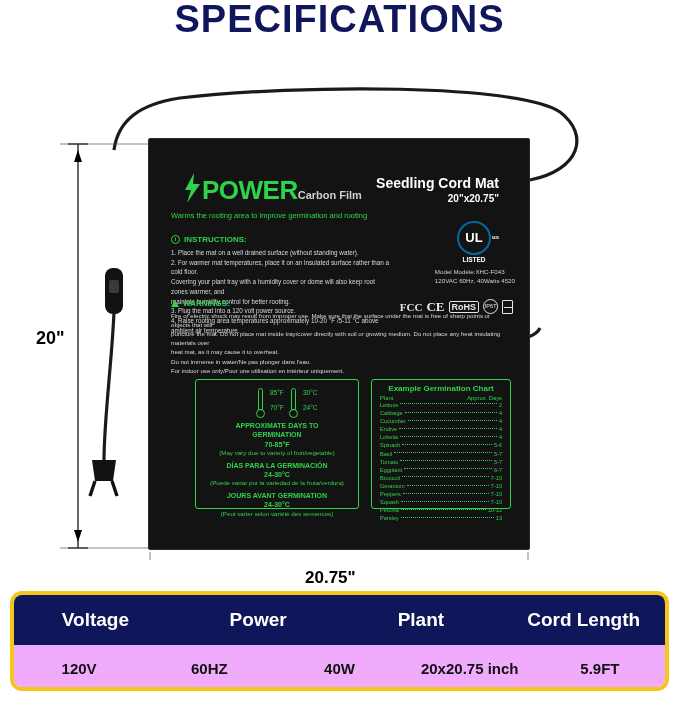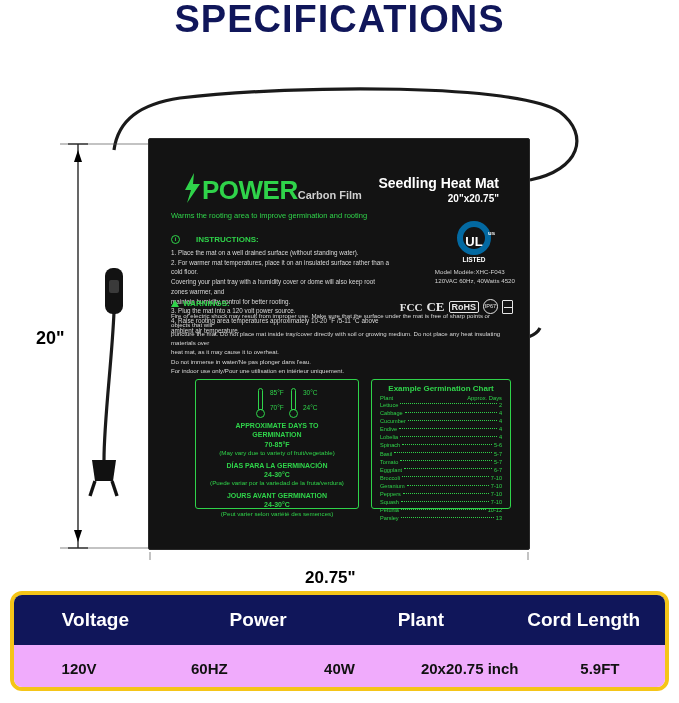--- a/index.html
+++ b/index.html
@@ -69,21 +69,21 @@
   .tagline {
     position: absolute; left: 22px; top: 72px;
     color: #2fd34a; font-size: 7.5px;
   }
 
   .instructions {
     position: absolute; left: 22px; top: 96px; width: 220px;
   }
   .inst-head {
     color: #2fd34a; font-size: 8px; font-weight: bold;
-    display: flex; align-items: center; gap: 16px;
+    display: flex; align-items: center; gap: 4px;
   }
   .inst-head .circ {
     width: 9px; height: 9px; border: 1px solid #2fd34a;
     border-radius: 50%; display: inline-block;
     color: #2fd34a; font-size: 6px; line-height: 7px; text-align: center;
   }
   .inst-list { margin: 4px 0 0 0; padding: 0; list-style: none; }
   .inst-list li {
     color: #d8d8d8; font-size: 6.3px; line-height: 1.55;
   }
@@ -103,21 +103,21 @@
   .warn-body p {
     margin: 0; color: #d8d8d8; font-size: 6.1px; line-height: 1.5;
   }
 
   
   .ul-mark {
     position: absolute; right: 38px; top: 82px;
     text-align: center;
   }
   .ul-circle {
-    width: 34px; height: 34px; border: 6px solid #0369a1;
+    width: 34px; height: 34px; border: 2px solid #0369a1;
     border-radius: 50%; color: #ffffff;
     font-size: 13px; font-weight: bold;
     line-height: 30px; 
     position: relative;
   }
   .ul-us { position: absolute; right: -10px; bottom: 1px; font-size: 6px; color:#fff; }
   .ul-listed { color: #ffffff; font-size: 6.5px; font-weight: bold; margin-top: 1px; }
 
   .model-text {
     position: absolute; right: 14px; top: 128px;
@@ -276,21 +276,21 @@
   <div class="mat">
 
     <div class="brand-row">
       <svg width="18" height="30" style="margin-right:1px;">
         <polygon points="11,0 2,17 8,17 4,30 17,11 10,11" fill="#2fd34a"></polygon>
       </svg>
       <span class="brand-power">POWER</span>
       <span class="brand-carbon">Carbon Film</span>
     </div>
 
-    <div class="product-name">Seedling Heat Mat</div>
+    <div class="product-name">Seedling Cord Mat</div>
     <div class="product-size">20"x20.75"</div>
 
     <div class="tagline">Warms the rooting area to improve germination and rooting</div>
 
     <div class="ul-mark">
       <div class="ul-circle">
         <span>UL</span>
         <span class="ul-us">us</span>
       </div>
       <div class="ul-listed">LISTED</div>

